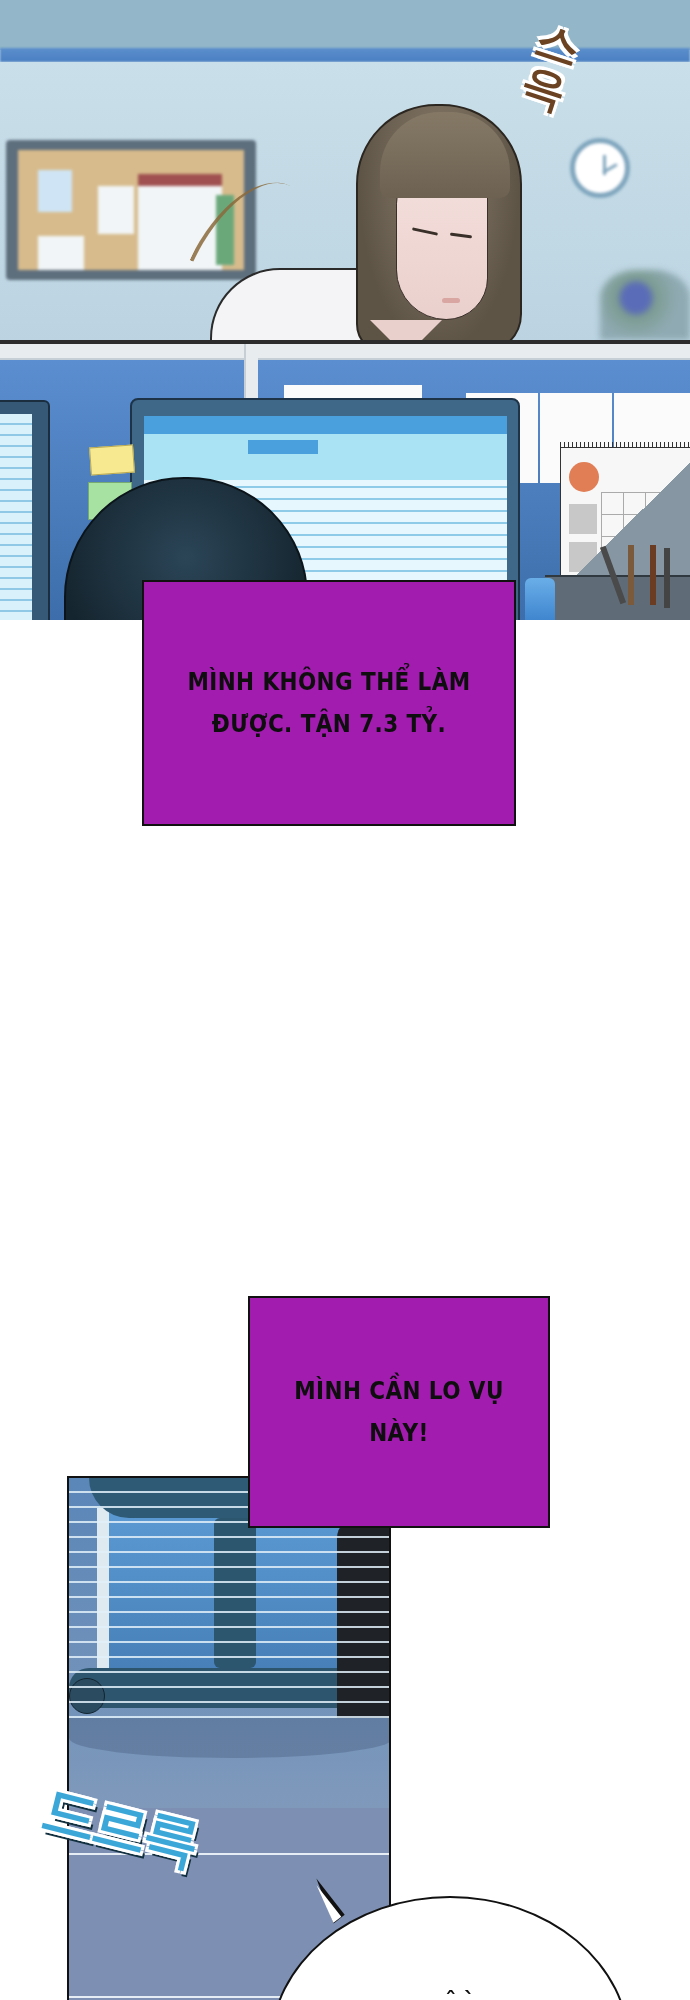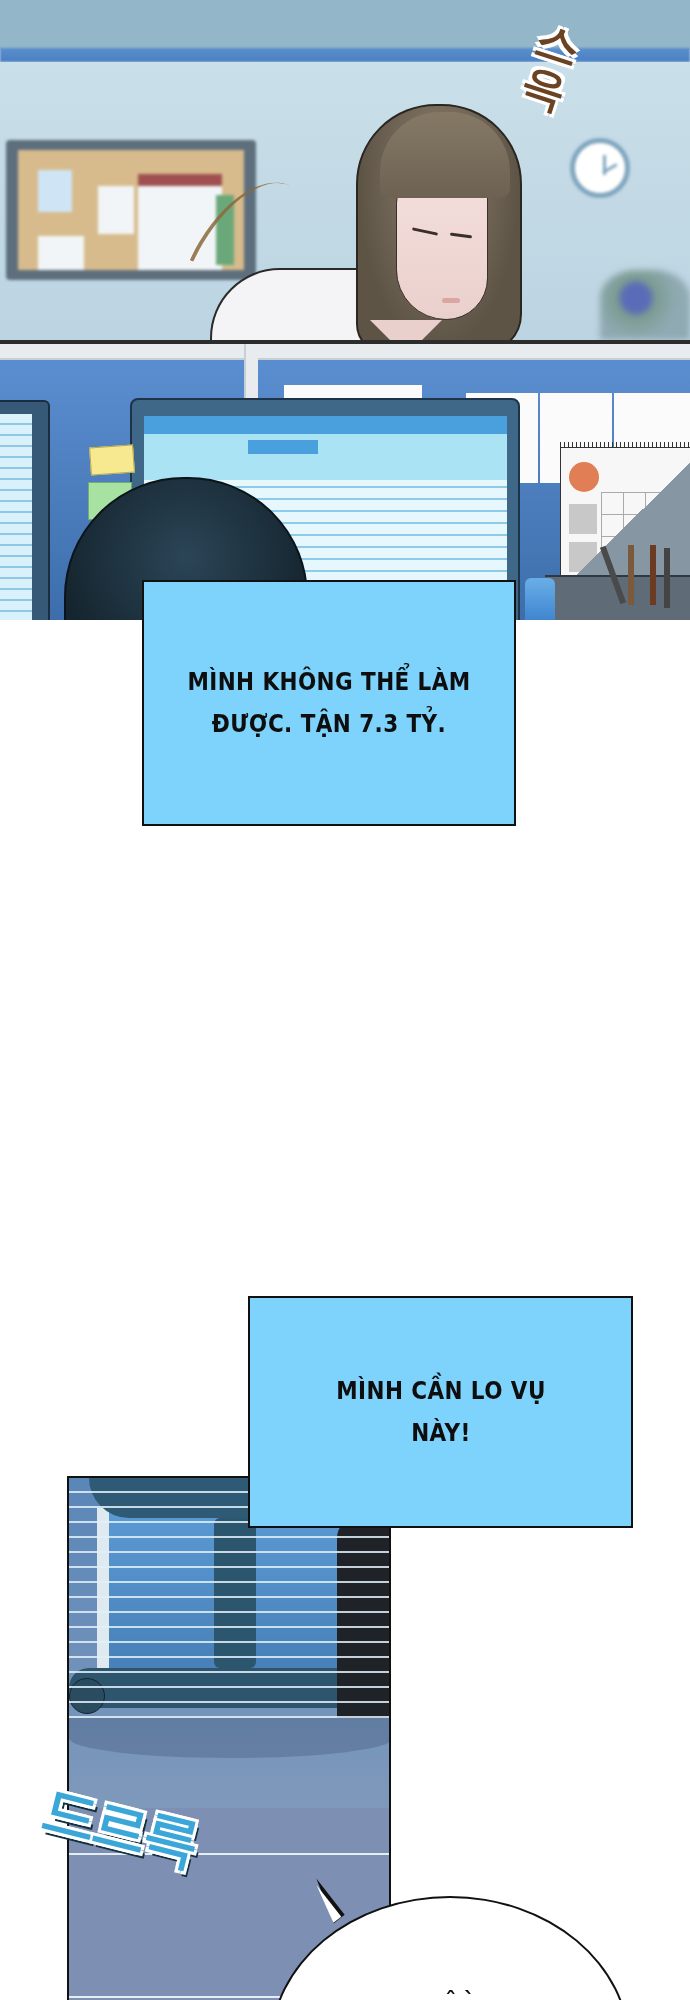--- a/index.html
+++ b/index.html
@@ -76,25 +76,25 @@
   .cal-rings { left: 560px; top: 442px; width: 130px; height: 8px; background: repeating-linear-gradient(90deg, #333 0 1px, transparent 1px 4px); }
   .pencil-cup { left: 545px; top: 575px; width: 145px; height: 45px; background: #5f6c78; border-top: 2px solid #303840; }
   .pencil { width: 6px; height: 60px; }
   .pencil1 { left: 610px; top: 545px; background: #4a4a4a; transform: rotate(-20deg); }
   .pencil2 { left: 628px; top: 545px; background: #7a5a3a; }
   .pencil3 { left: 650px; top: 545px; background: #6b3b22; }
   .pencil4 { left: 664px; top: 548px; background: #444; }
   .bottle { left: 525px; top: 578px; width: 30px; height: 42px; background: linear-gradient(#6aaee8, #3f86cf); border-radius: 6px 6px 0 0; }
 
   
-  .caption { background: #7dd3fc; border: 2.5px solid #111; display: flex; align-items: center; justify-content: center; text-align: center; }
+  .caption { background: #a21caf; border: 2.5px solid #111; display: flex; align-items: center; justify-content: center; text-align: center; }
   .caption-text { font-family: "DejaVu Sans", sans-serif; font-weight: bold; color: #0e0e0e; font-size: 25px; line-height: 42px; letter-spacing: 0.5px; transform: scaleX(0.86); }
   #caption-1 { left: 142px; top: 580px; width: 374px; height: 246px; z-index: 5; }
   #caption-1 .caption-text { width: 330px; }
-  #caption-2 { left: 248px; top: 1296px; width: 385px; height: 232px; z-index: 5; }
+  #caption-2 { left: 248px; top: 1296px; width: 302px; height: 232px; z-index: 5; }
   #caption-2 .caption-text { width: 320px; }
 
   
   #panel-bottom { left: 67px; top: 1476px; width: 324px; height: 530px; background: #7d8fb3; border: 2.5px solid #111; border-bottom: none; overflow: hidden; }
   .floor-top { left: 0; top: 0; width: 324px; height: 330px; background: linear-gradient(#5a86b8, #7f99bb); }
   .desk-side { left: 28px; top: 30px; width: 280px; height: 190px; background: #dfe9f0; }
   .desk-panel { left: 40px; top: 28px; width: 260px; height: 170px; background: linear-gradient(#5b9ad3, #477fb8); }
   .chair-seat { left: 20px; top: 0; width: 290px; height: 40px; background: #2f5a76; border-radius: 0 0 40px 40px; }
   .chair-post { left: 145px; top: 40px; width: 42px; height: 150px; background: #2c556e; border-radius: 6px; }
   .chair-base { left: 0; top: 190px; width: 320px; height: 40px; background: #2e556e; border-radius: 30px; }

